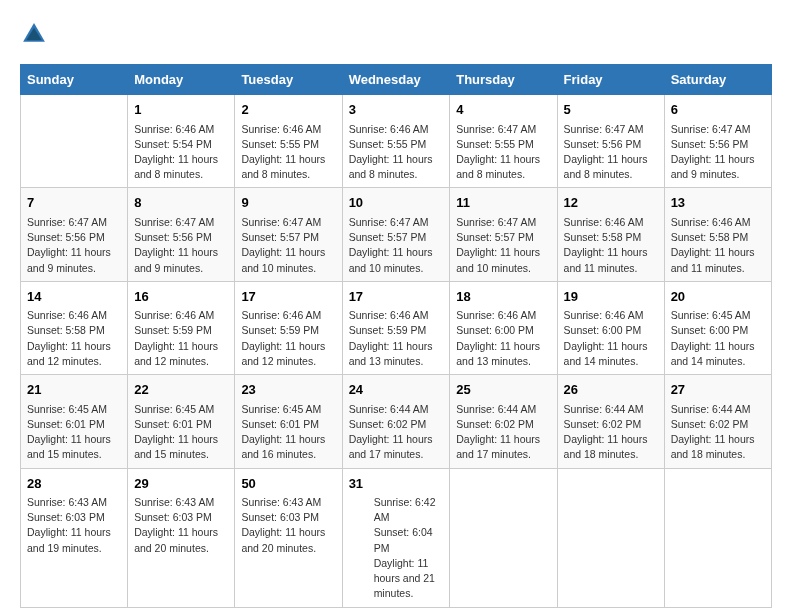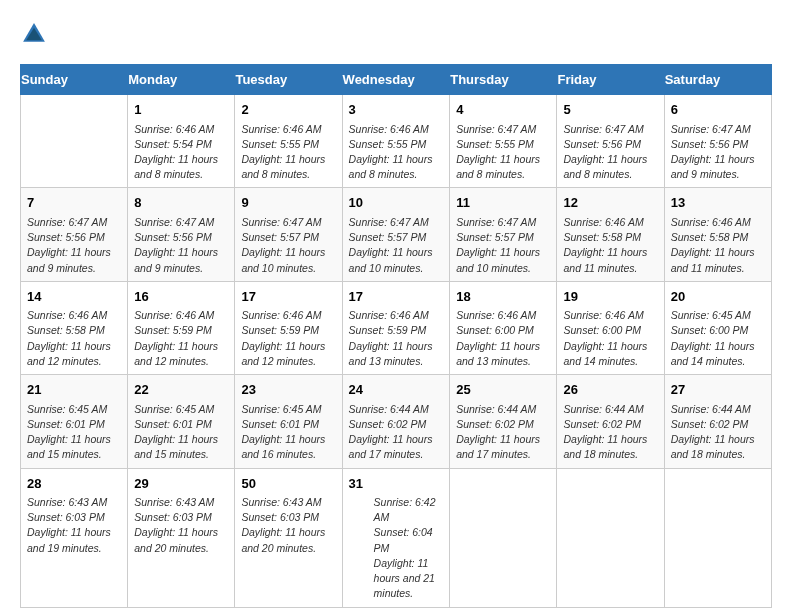--- a/index.html
+++ b/index.html
@@ -49,21 +49,21 @@
       margin-top: 2px;
     }
     table {
       width: 100%;
       border-collapse: collapse;
       font-size: 11px;
     }
     thead tr th {
       background-color: #2e75b6;
       color: white;
-      padding: 7px 0;
+      padding: 7px 6px;
       text-align: left;
       font-size: 13px;
       font-weight: bold;
       border: 1px solid #2e75b6;
     }
     tbody tr td {
       border: 1px solid #ccc;
       vertical-align: top;
       padding: 5px 6px;
       width: 108px;
@@ -75,21 +75,20 @@
     .day-number {
       font-size: 13px;
       font-weight: bold;
       display: block;
       margin-bottom: 2px;
     }
     .cell-text {
       font-size: 10.5px;
       line-height: 1.45;
       color: #333;
-      font-style: italic;
     }
     .empty-cell {
       background: #fff;
     }
     tbody tr:nth-child(even) td {
       background-color: #f9f9f9;
     }
     tbody tr td:first-child .day-number,
     tbody tr td .day-number {
       color: #000;

